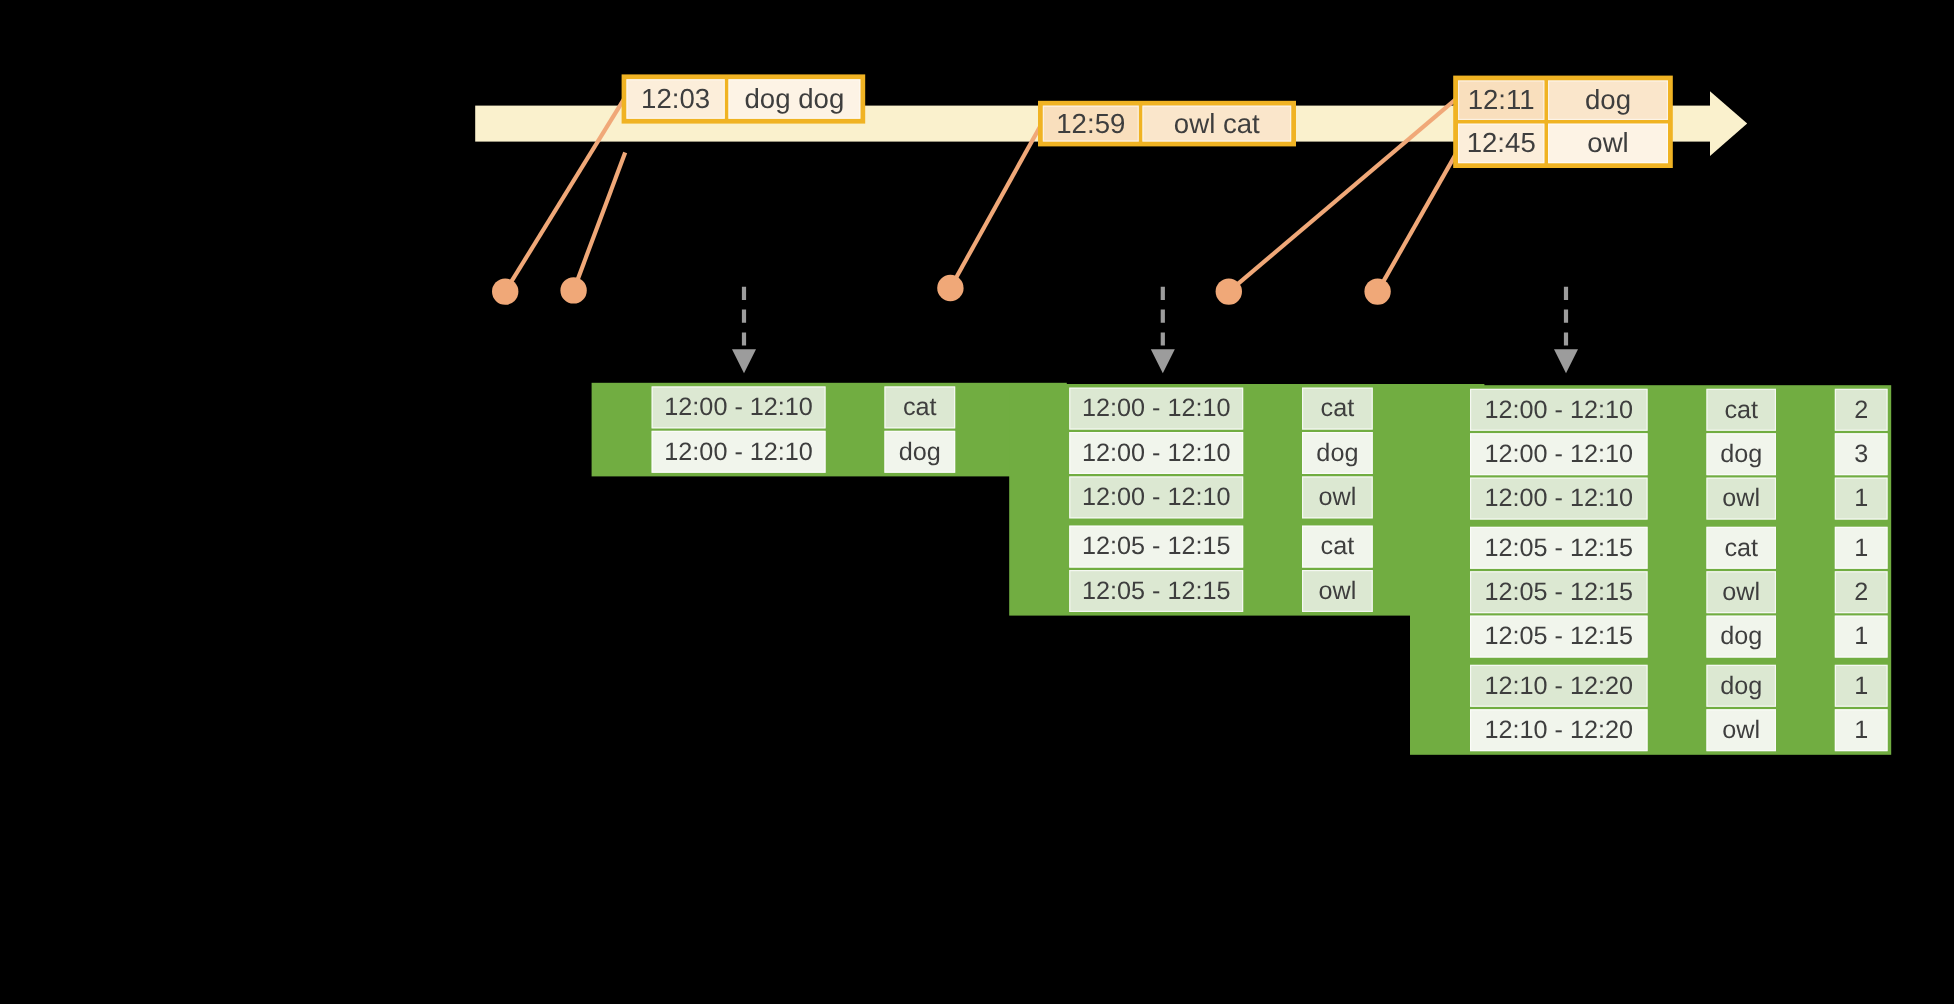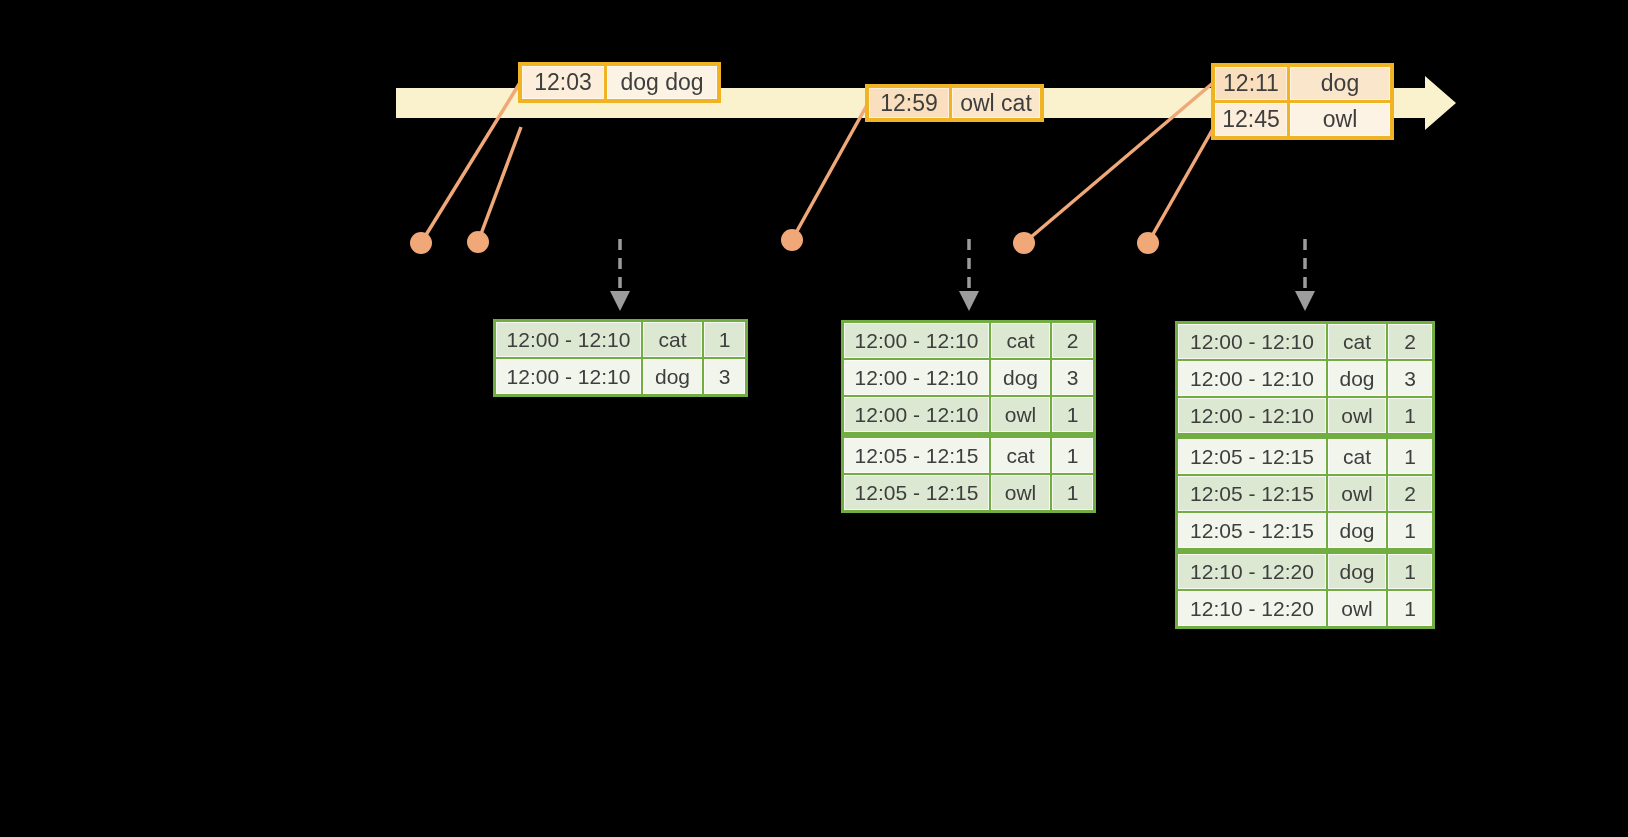--- a/index.html
+++ b/index.html
@@ -24,21 +24,21 @@
   .et .cell {
     display:flex; align-items:center; justify-content:center;
     height:33px;
     font-size:23px; color:#3E3E3E;
     border:1px solid rgba(255,255,255,0.55);
     box-sizing:border-box;
     white-space:nowrap;
   }
   .t2 .cell { height:30px; }
   .t1 .time { width:82px; }  .t1 .word { width:110px; }
-  .t2 .time { width:80px; }  .t2 .word { width:88px;text-align:center; }
+  .t2 .time { width:80px; }  .t2 .word { width:124px;text-align:center; }
   .t3 .time { width:72px; }  .t3 .word { width:100px; }
   .cell.c-dk-t { background:#F9DFBD; }
   .cell.c-dk-w { background:#FAE6CB; }
   .cell.c-lt-t { background:#FCEEDA; }
   .cell.c-lt-w { background:#FDF3E5; }
 
   
   .gt {
     position:absolute;
     background:#71AD41;
@@ -49,20 +49,21 @@
   .gt .grow { display:flex; gap:2px; margin-top:2px; }
   .gt .grow:first-child { margin-top:0; }
   .gt .grow.gsep { margin-top:6px; }
   .gt .gcell {
     display:flex; align-items:center; justify-content:center;
     height:35px;
     font-size:21px; color:#3E3E3E;
     border:1px solid rgba(255,255,255,0.7);
     box-sizing:border-box;
     white-space:nowrap;
+    margin-left:47px;
   }
   .g12 .win { width:145px; } .g12 .wrd { width:59px; } .g12 .cnt { width:41px; }
   .g3  .win { width:148px; } .g3  .wrd { width:58px; } .g3  .cnt { width:44px; }
   .gcell.gdk { background:#DCE8D2; }
   .gcell.glt { background:#F1F5EC; }
 
   #et1 { left:518px;  top:62px; }
   #et2 { left:865px;  top:84px; }
   #et3 { left:1211px; top:63px; }
   #gt1 { left:493px;  top:319px; }

